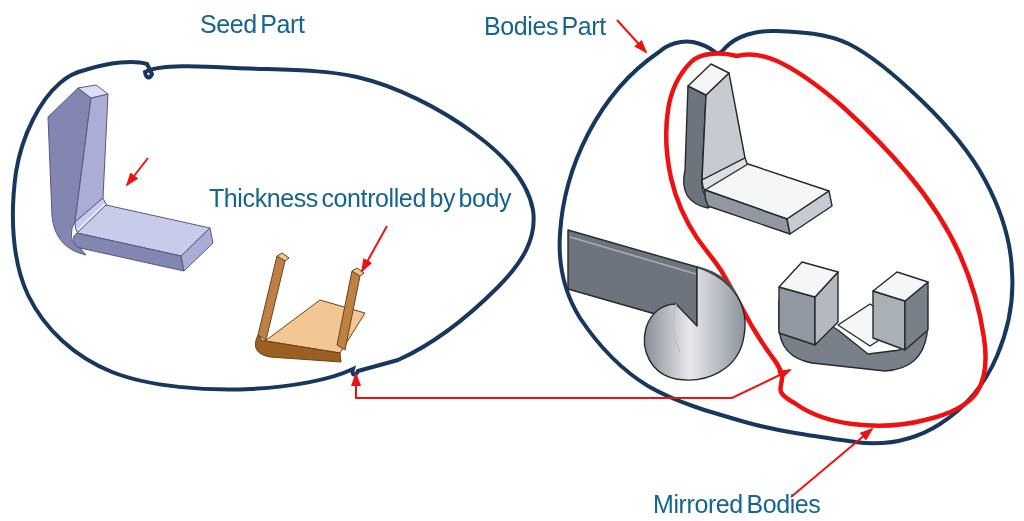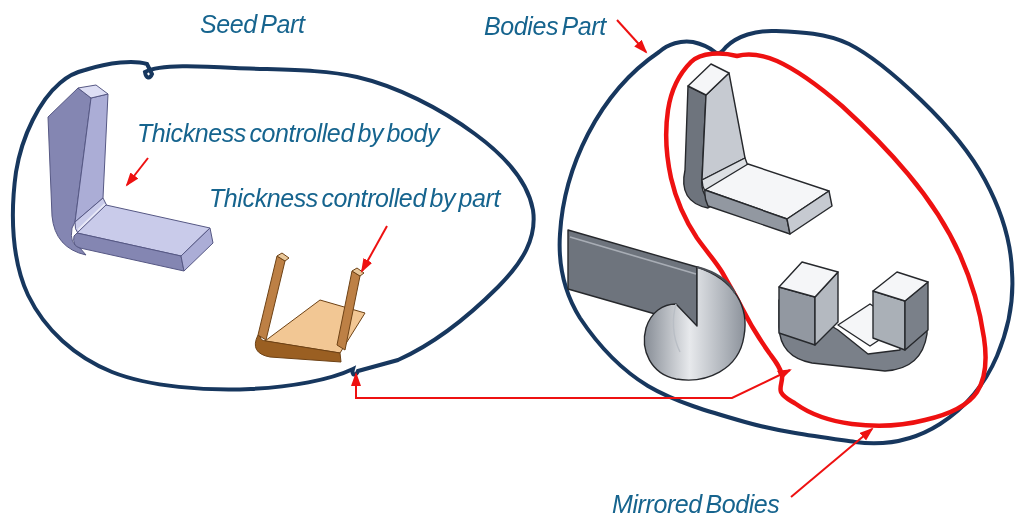--- a/index.html
+++ b/index.html
@@ -1,17 +1,17 @@
 <!DOCTYPE html>
 <html style="--textBlue: #16648E; --navy: #17375E; --red: #EE1111; --purpleTop: #DDDEF4; --purpleLight: #C9CBEA; --purpleMid: #ABADD6; --purpleDark: #8486B2; --purpleEdge: #565884; --orangeLight: #F2C794; --orangeMid: #C08048; --orangeWall: #BD8045; --orangeDark: #9A5F22; --orangeCap: #E8C79A; --orangeEdge: #6E4215; --grayWhite: #F5F6F8; --grayLight: #C6CAD1; --grayFillet: #DDE0E4; --grayMid: #9298A1; --grayDark: #7A8089; --grayDarker: #6E747D; --grayEdge: #26282C;"><head>
 <meta charset="utf-8">
 <style>
   html,body{margin:0;padding:0;background:#fff;}
   .canvas{position:relative;width:1024px;height:521px;background:#fff;overflow:hidden;
-          font-family:"Liberation Sans", sans-serif;font-style:italic;}
+          font-family:"Liberation Sans", sans-serif;}
   .art{position:absolute;left:0;top:0;}
   .lbl{position:absolute;color:var(--textBlue);font-size:25px;line-height:1.2;
        white-space:nowrap;letter-spacing:-0.4px;word-spacing:-3px;}
   
   .f-navy{stroke:var(--navy);fill:none;stroke-width:4;stroke-linecap:round;}
   .f-red-loop{stroke:var(--red);fill:none;stroke-width:4.5;stroke-linecap:round;}
   .arrow{stroke:var(--red);fill:none;stroke-width:2;}
   .p-edge{stroke:var(--purpleEdge);stroke-width:1;stroke-linejoin:round;}
   .o-edge{stroke:var(--orangeEdge);stroke-width:1;stroke-linejoin:round;}
   .g-edge{stroke:var(--grayEdge);stroke-width:1.4;stroke-linejoin:round;}
@@ -124,16 +124,15 @@
       <path class="arrow" marker-end="url(#ah)" d="M617,20 L646,52"></path>
       <path class="arrow" marker-end="url(#ah)" d="M148,158 L127,185"></path>
       <path class="arrow" marker-end="url(#ah)" d="M387,226 L362,271"></path>
       <path class="arrow" stroke-width="1.6" marker-start="url(#ah)" marker-end="url(#ah)" d="M356,374 L356,398 L732,398 L790,370"></path>
       <path class="arrow" stroke-width="1.6" marker-end="url(#ah)" d="M791,497 L872,429"></path>
     </g>
   </svg>
 
   <div class="lbl" style="left:200px;top:9px;">Seed Part</div>
   <div class="lbl" style="left:484px;top:11px;">Bodies Part</div>
-  <div class="lbl" style="left:137px;top:118px;">Thickness controlled by body</div>
-  <div class="lbl" style="left:209px;top:183px;">Thickness controlled by part</div>
-  <div class="lbl" style="left:612px;top:489px;">Mirrored Bodies</div>
+  <div class="lbl" style="left:209px;top:183px;">Thickness controlled by body</div>
+  <div class="lbl" style="left:653px;top:489px;">Mirrored Bodies</div>
 </div>
 
 </body></html>

